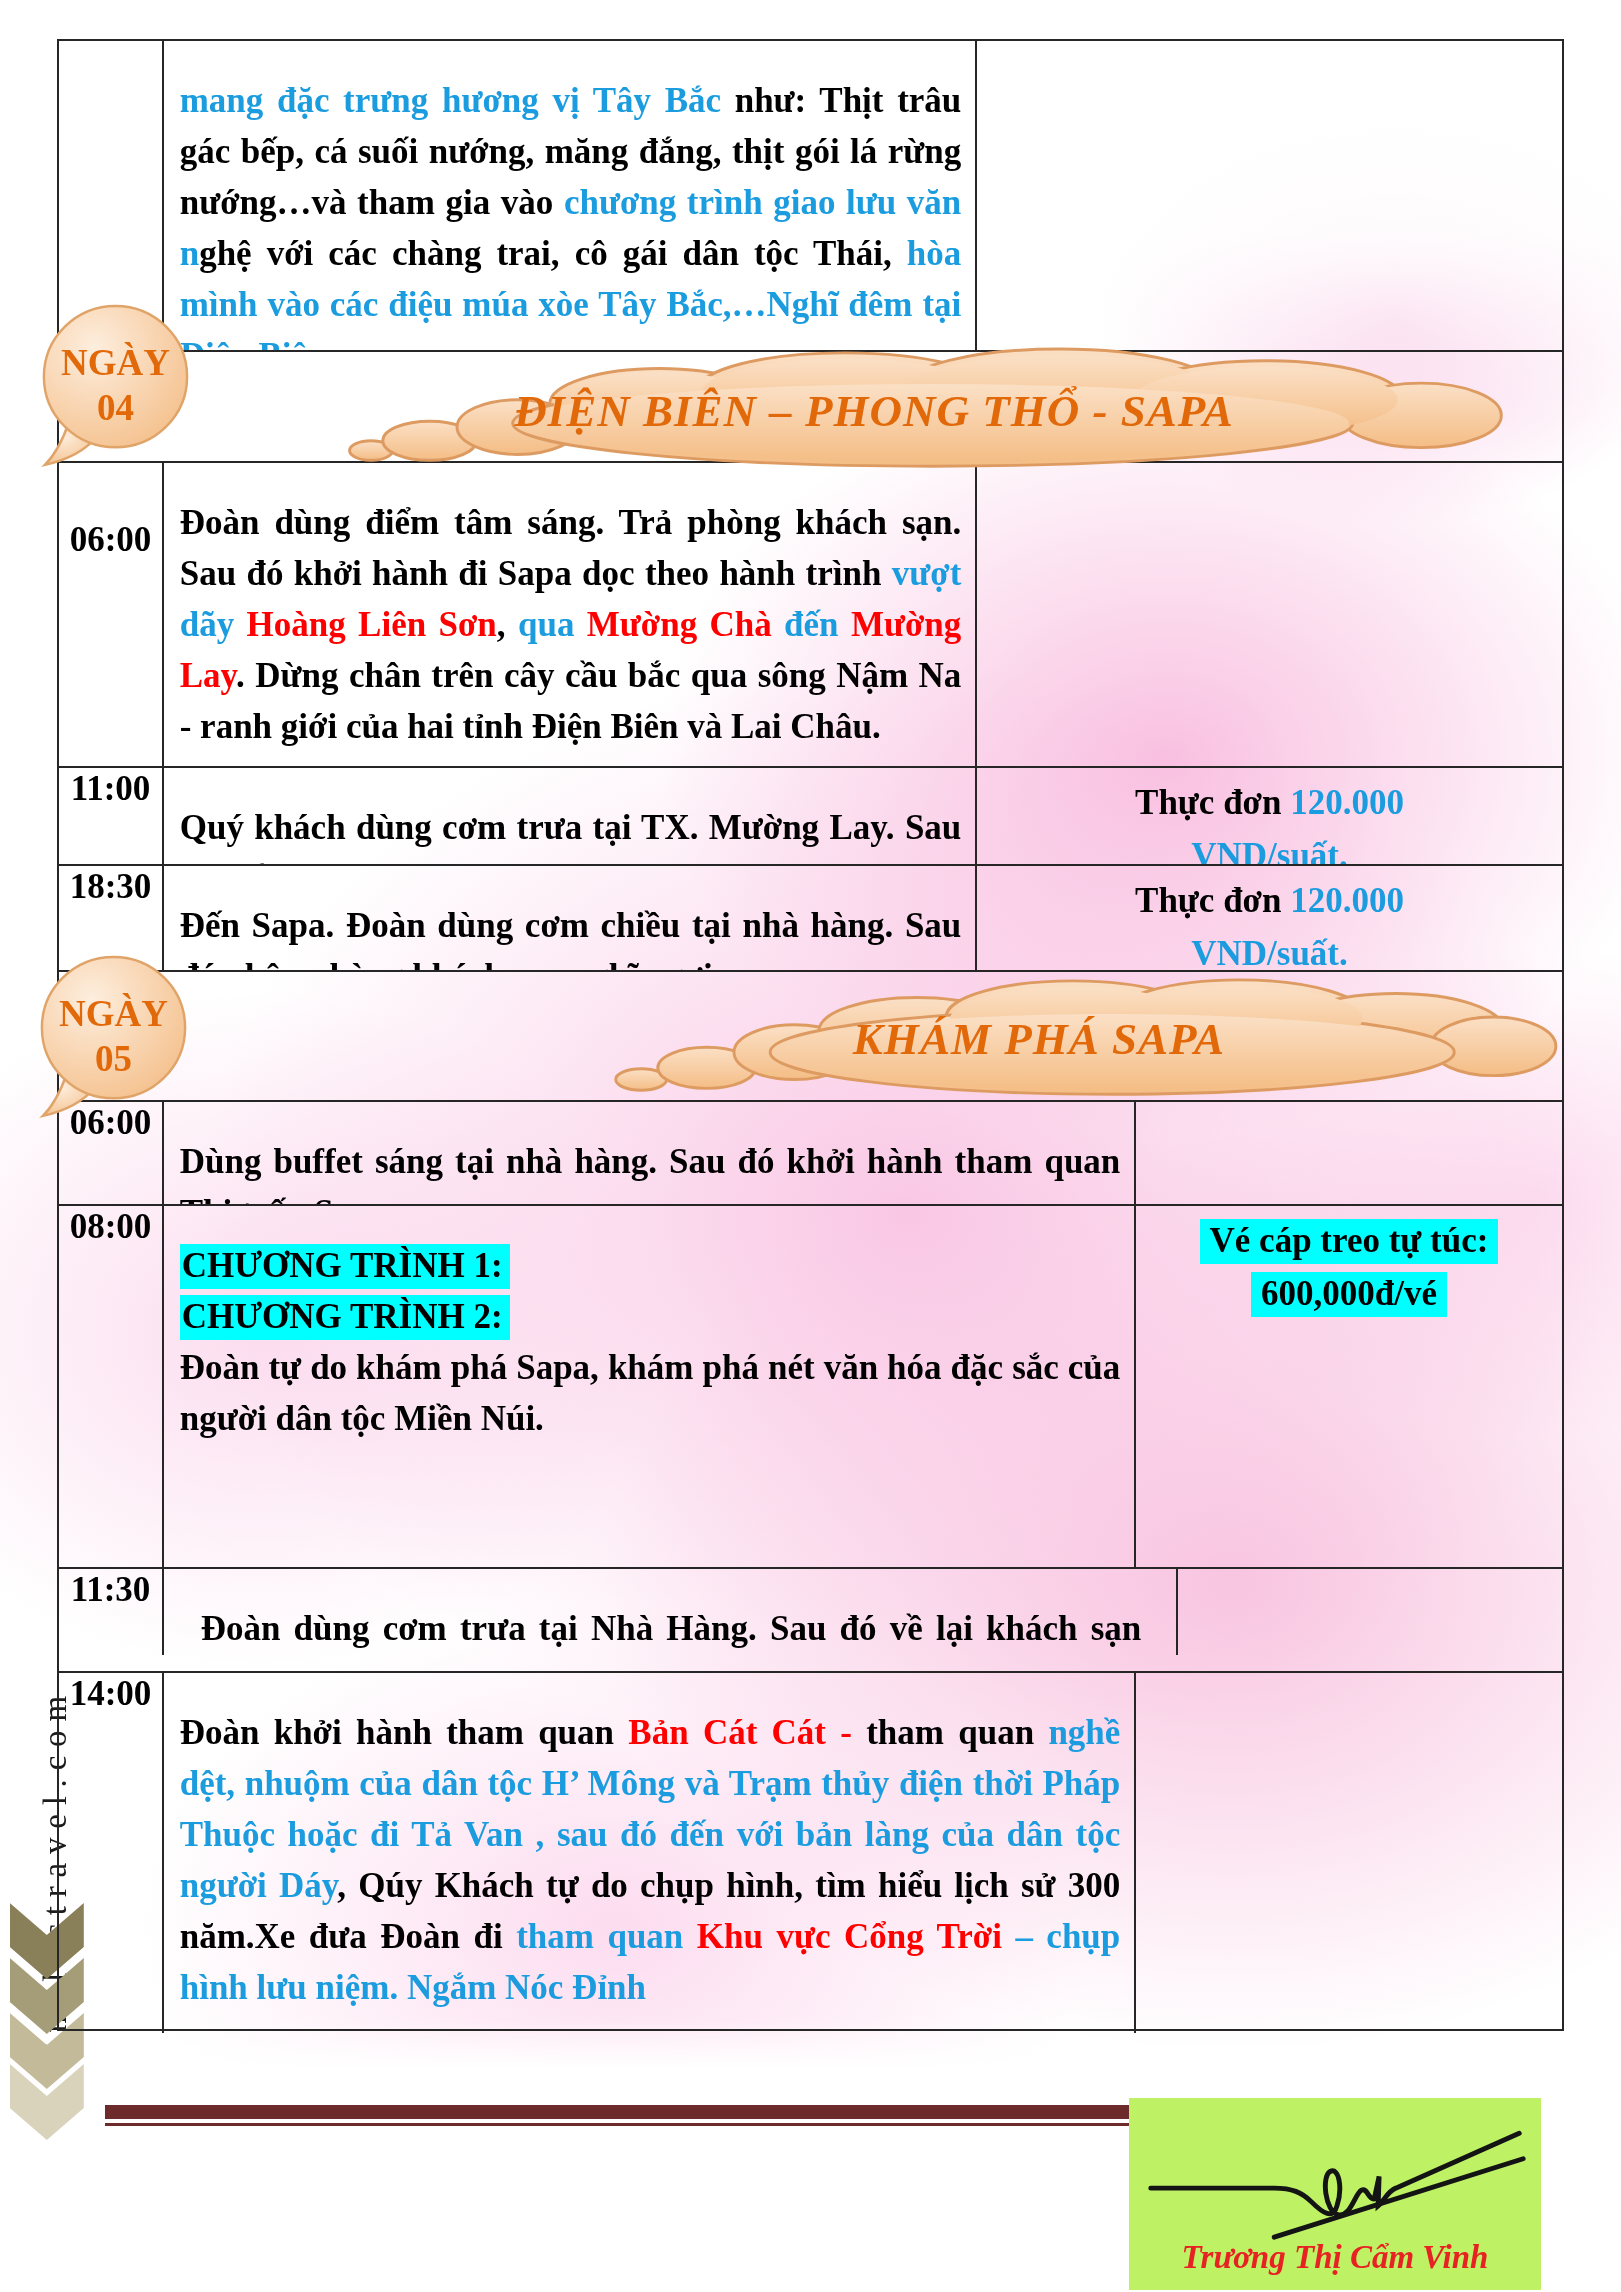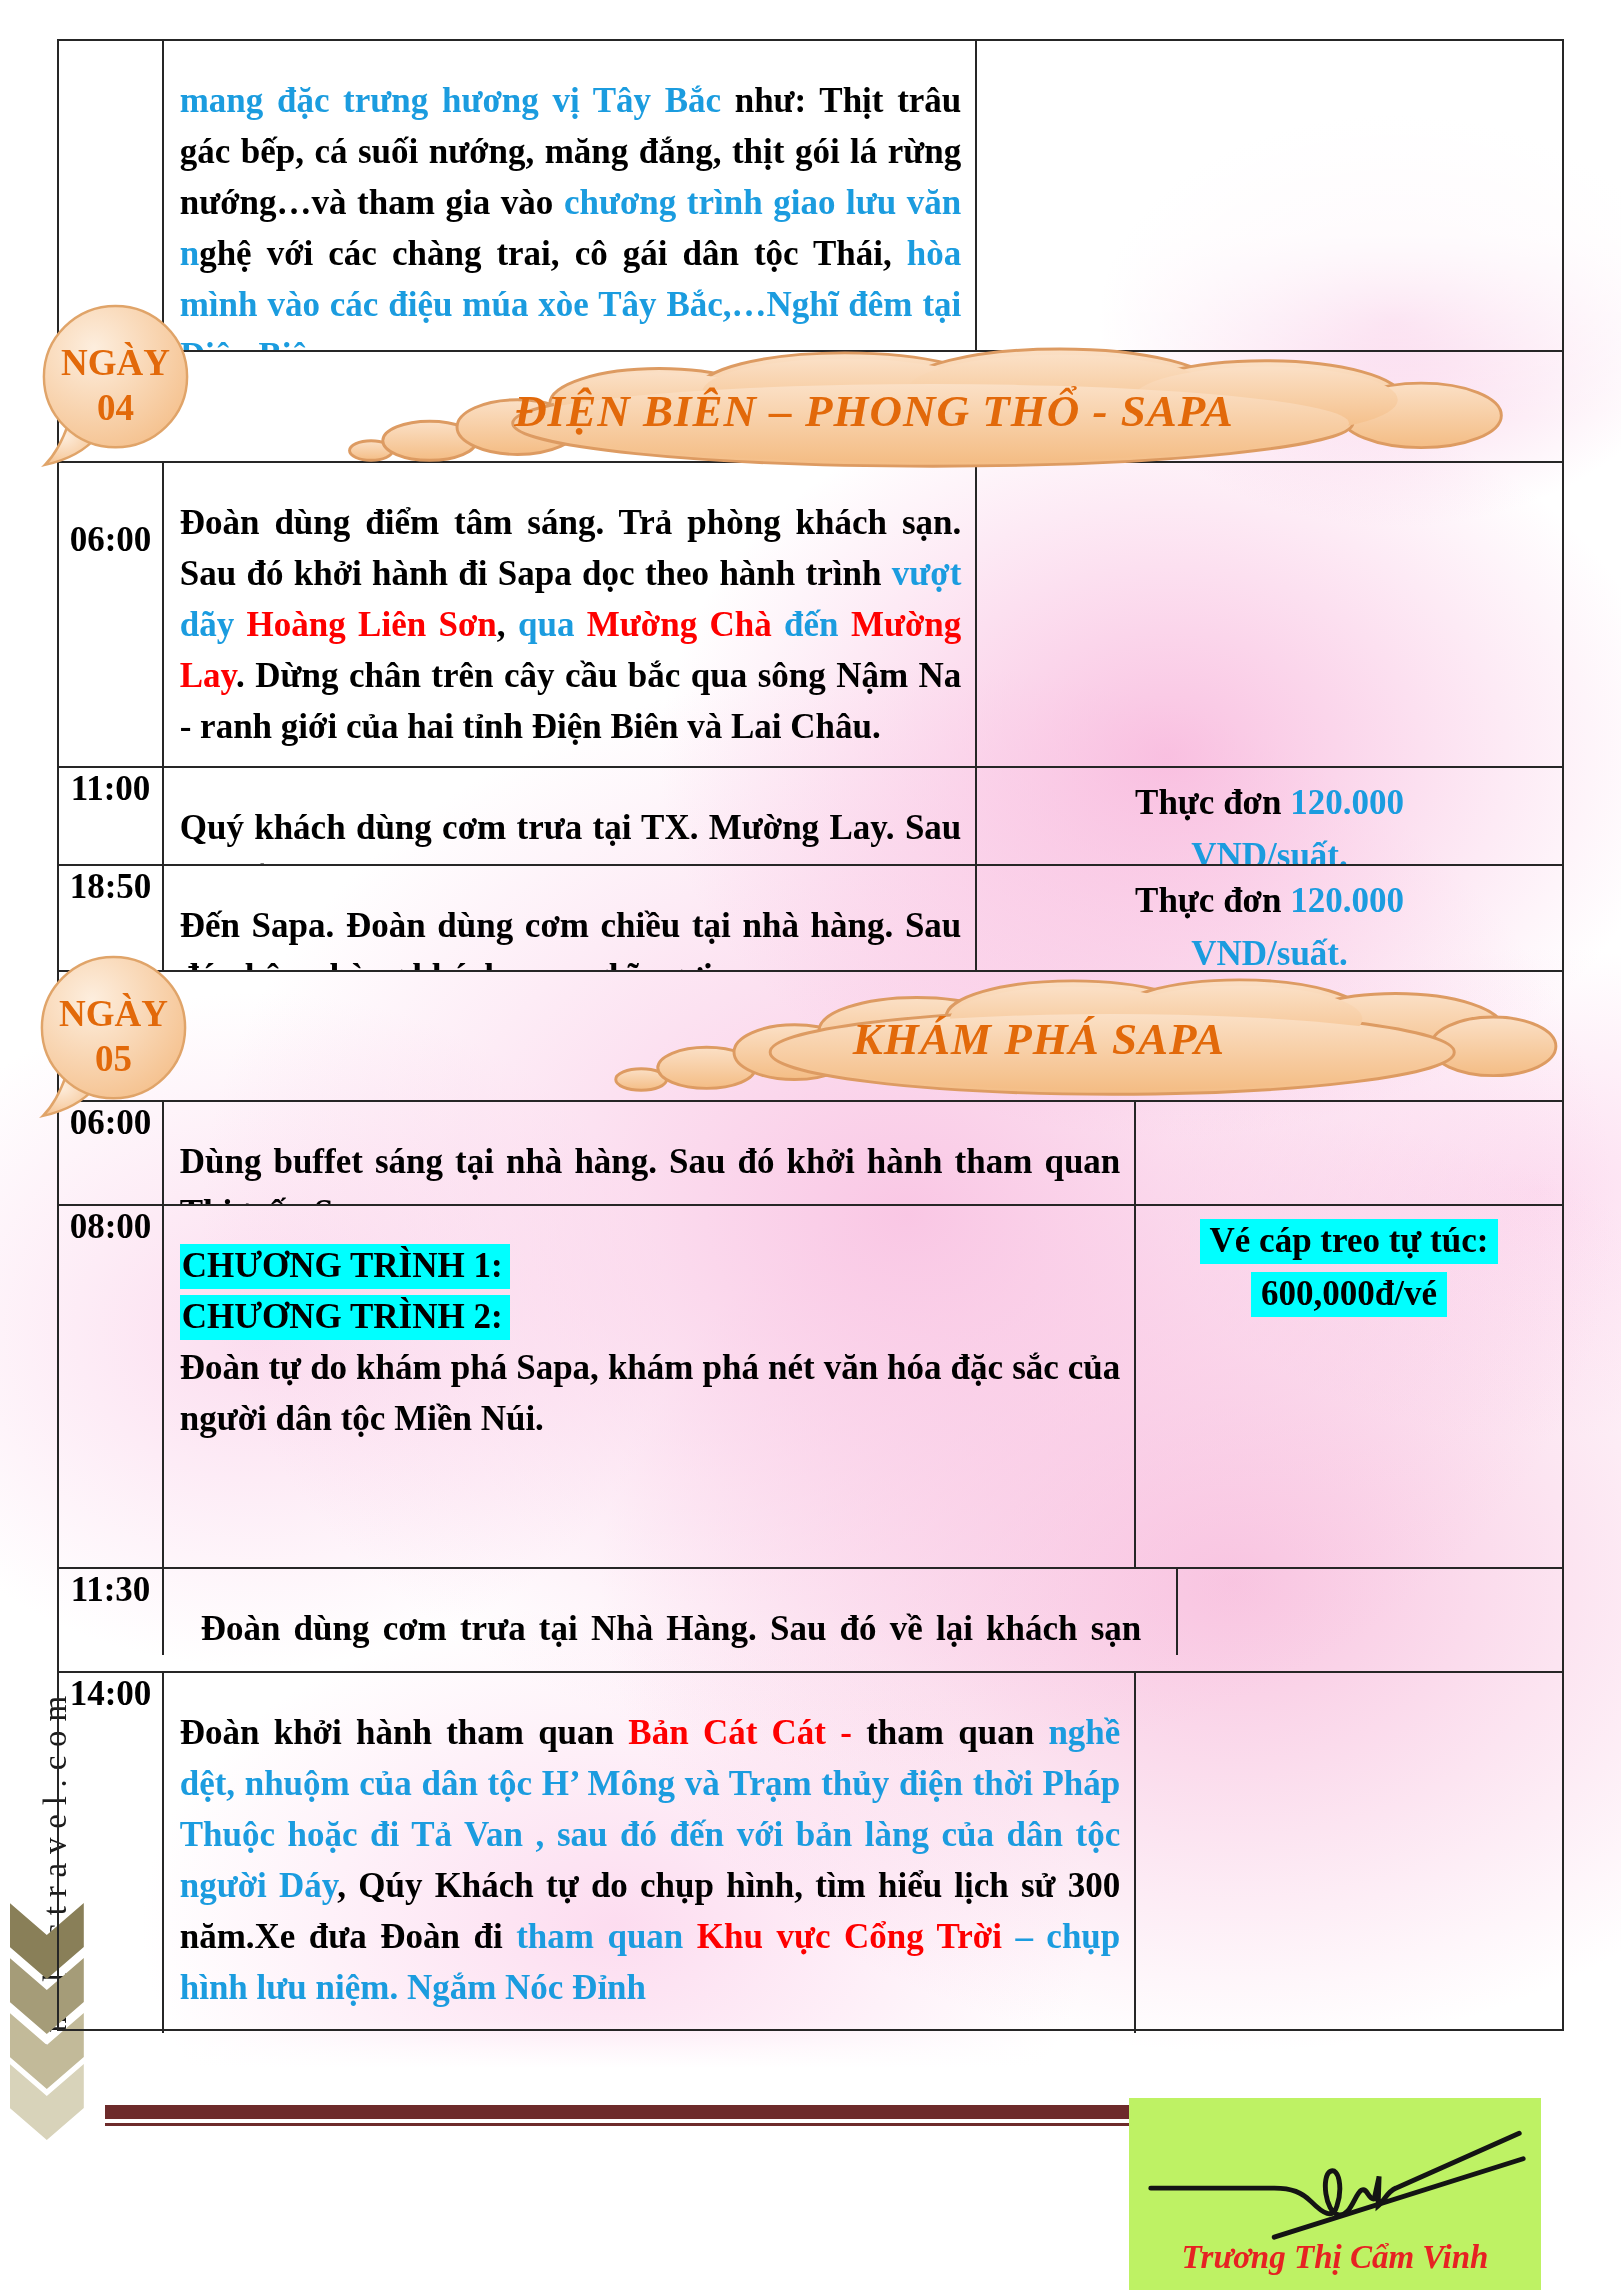--- a/index.html
+++ b/index.html
@@ -91,21 +91,21 @@
         <div class="cell time-cell">11:00</div>
         <div class="cell content-cell" style="width: 811px; flex-basis: 811px;">
           <div class="para"><span class="c-black">Quý khách dùng cơm trưa tại TX. Mường Lay. Sau đó tiếp tục hành trình</span></div>
         </div>
         <div class="cell price-cell">
           <div class="para"><span class="c-black">Thực đơn </span><span class="c-blue">120.000</span></div>
           <div class="para"><span class="c-blue">VND/suất.</span></div>
         </div>
       </div>
       <div class="t-row" style="top: 823px; height: 106px;">
-        <div class="cell time-cell">18:50</div>
+        <div class="cell time-cell">18:30</div>
         <div class="cell content-cell" style="width: 811px; flex-basis: 811px;">
           <div class="para"><span class="c-black">Đến Sapa. Đoàn dùng cơm chiều tại nhà hàng. Sau đó nhận phòng khách sạn nghĩ ngơi.</span></div>
         </div>
         <div class="cell price-cell">
           <div class="para"><span class="c-black">Thực đơn </span><span class="c-blue">120.000</span></div>
           <div class="para"><span class="c-blue">VND/suất.</span></div>
         </div>
       </div>
       <div class="t-row" style="top: 1059px; height: 105px;">
         <div class="cell time-cell">06:00</div>

